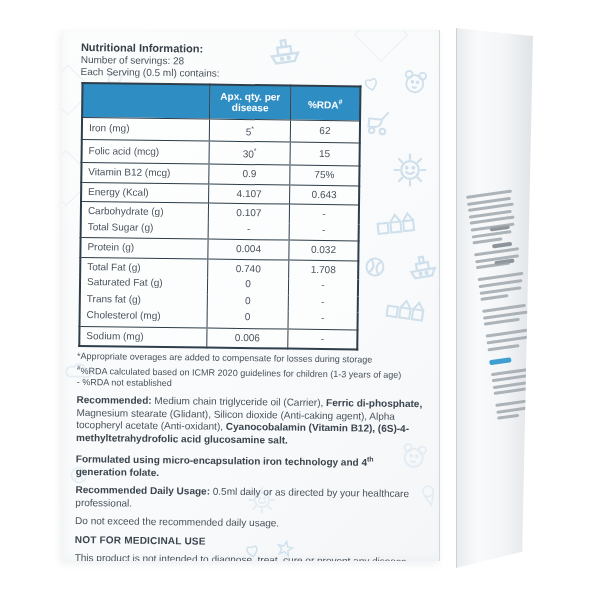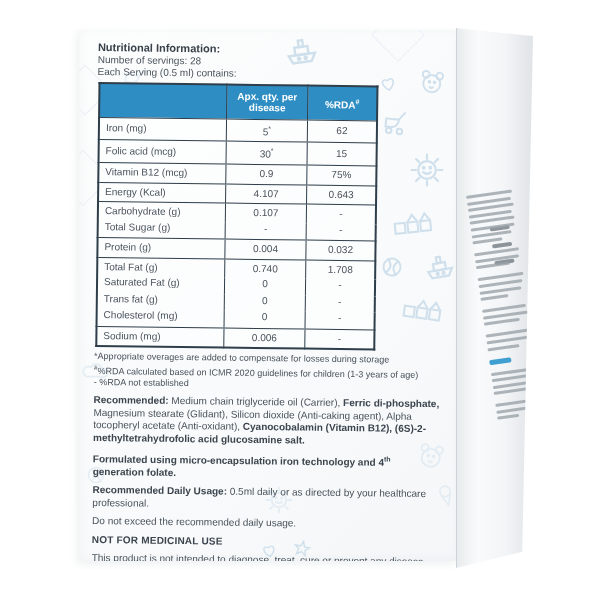--- a/index.html
+++ b/index.html
@@ -4,21 +4,21 @@
 <style>
   html,body{margin:0;padding:0;}
   body{
     width:600px;height:600px;overflow:hidden;background:#ffffff;
     font-family:"Liberation Sans",sans-serif;color:#49525b;
   }
   .scene{position:relative;width:600px;height:600px;}
 
   
   .box-face{
-    position:absolute;left:79px;top:30px;width:377px;height:531px;
+    position:absolute;left:62px;top:30px;width:377px;height:531px;
     background:linear-gradient(135deg,#fcfdfd 0%,#f8fafb 60%,#f4f6f8 100%);
     border-right:1px solid #d3d8db;
     box-shadow:-2px 3px 8px rgba(40,60,80,.08), inset 2px -2px 10px rgba(70,90,110,.04);
     overflow:hidden;
   }
   .doodles{position:absolute;inset:0;color:#cfe0ec;}
   .doodles svg{position:absolute;}
   .doodles .faint{opacity:.45;}
   .lattice{position:absolute;border:1.5px solid #e9f0f5;transform:rotate(45deg);}
 
@@ -259,21 +259,21 @@
         </tr>
       </tbody>
         </table>
 
       <div class="footnotes">
         <div>*Appropriate overages are added to compensate for losses during storage</div>
         <div><sup>#</sup><span>%RDA calculated based on ICMR 2020 guidelines for children (1-3 years of age)</span></div>
         <div>- %RDA not established</div>
       </div>
 
-      <p class="para"><span class="b">Recommended: </span><span>Medium chain triglyceride oil (Carrier), </span><span class="b">Ferric di-phosphate,</span><span> Magnesium stearate (Glidant), Silicon dioxide (Anti-caking agent), Alpha tocopheryl acetate (Anti-oxidant), </span><span class="b">Cyanocobalamin (Vitamin B12), (6S)-2-methyltetrahydrofolic acid glucosamine salt.</span></p>
+      <p class="para"><span class="b">Recommended: </span><span>Medium chain triglyceride oil (Carrier), </span><span class="b">Ferric di-phosphate,</span><span> Magnesium stearate (Glidant), Silicon dioxide (Anti-caking agent), Alpha tocopheryl acetate (Anti-oxidant), </span><span class="b">Cyanocobalamin (Vitamin B12), (6S)-4-methyltetrahydrofolic acid glucosamine salt.</span></p>
 
       <p class="para b"><span>Formulated using micro-encapsulation iron technology and 4</span><sup>th</sup><span> generation folate.</span></p>
 
       <p class="para"><span class="b">Recommended Daily Usage:</span><span> 0.5ml daily or as directed by your healthcare professional.</span></p>
 
       <p class="para">Do not exceed the recommended daily usage.</p>
 
       <p class="para caps">NOT FOR MEDICINAL USE</p>
 
       <p class="para">This product is not intended to diagnose, treat, cure or prevent any disease.</p>

